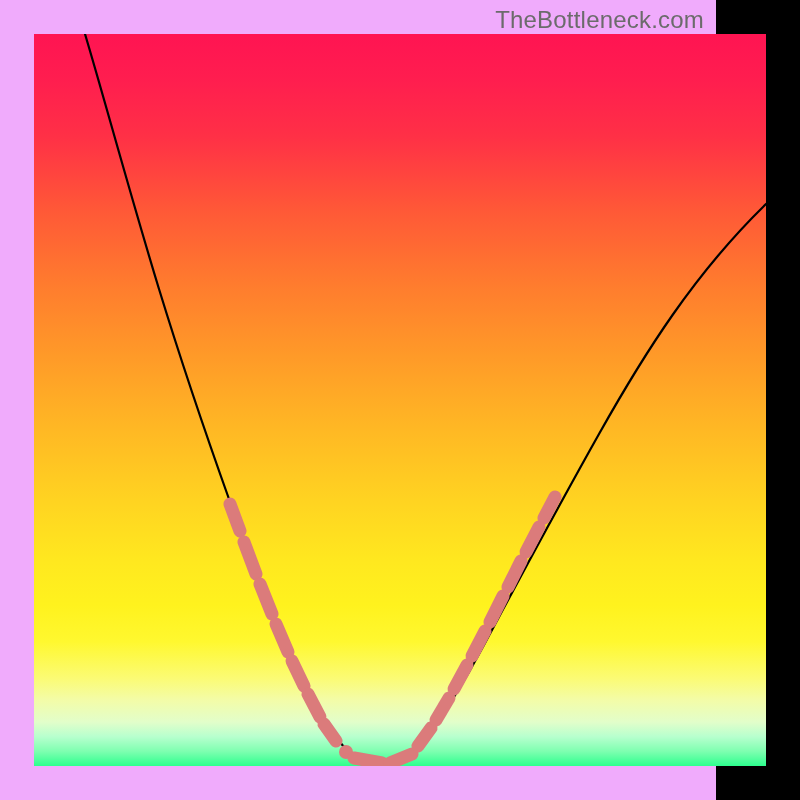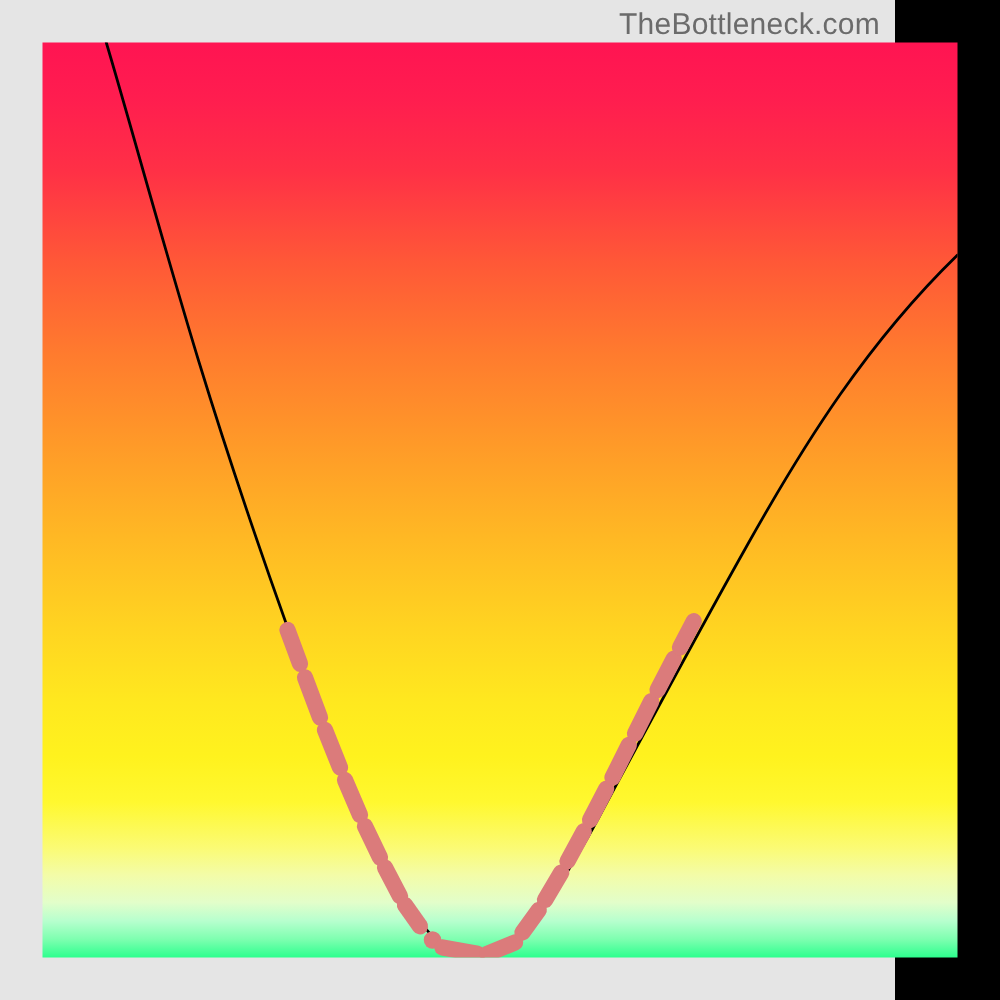--- a/index.html
+++ b/index.html
@@ -10,21 +10,21 @@
     background: #000;
     overflow: hidden;
     font-family: Arial, Helvetica, sans-serif;
   }
   .frame {
     position: absolute;
     left: 0;
     top: 0;
     width: 716px;
     height: 800px;
-    background: #e5e5e5;
+    background: #f0abfc;
   }
   .plot {
     position: absolute;
     left: 34px;
     top: 34px;
     width: 732px;
     height: 732px;
     
     background: linear-gradient(
       to bottom,

